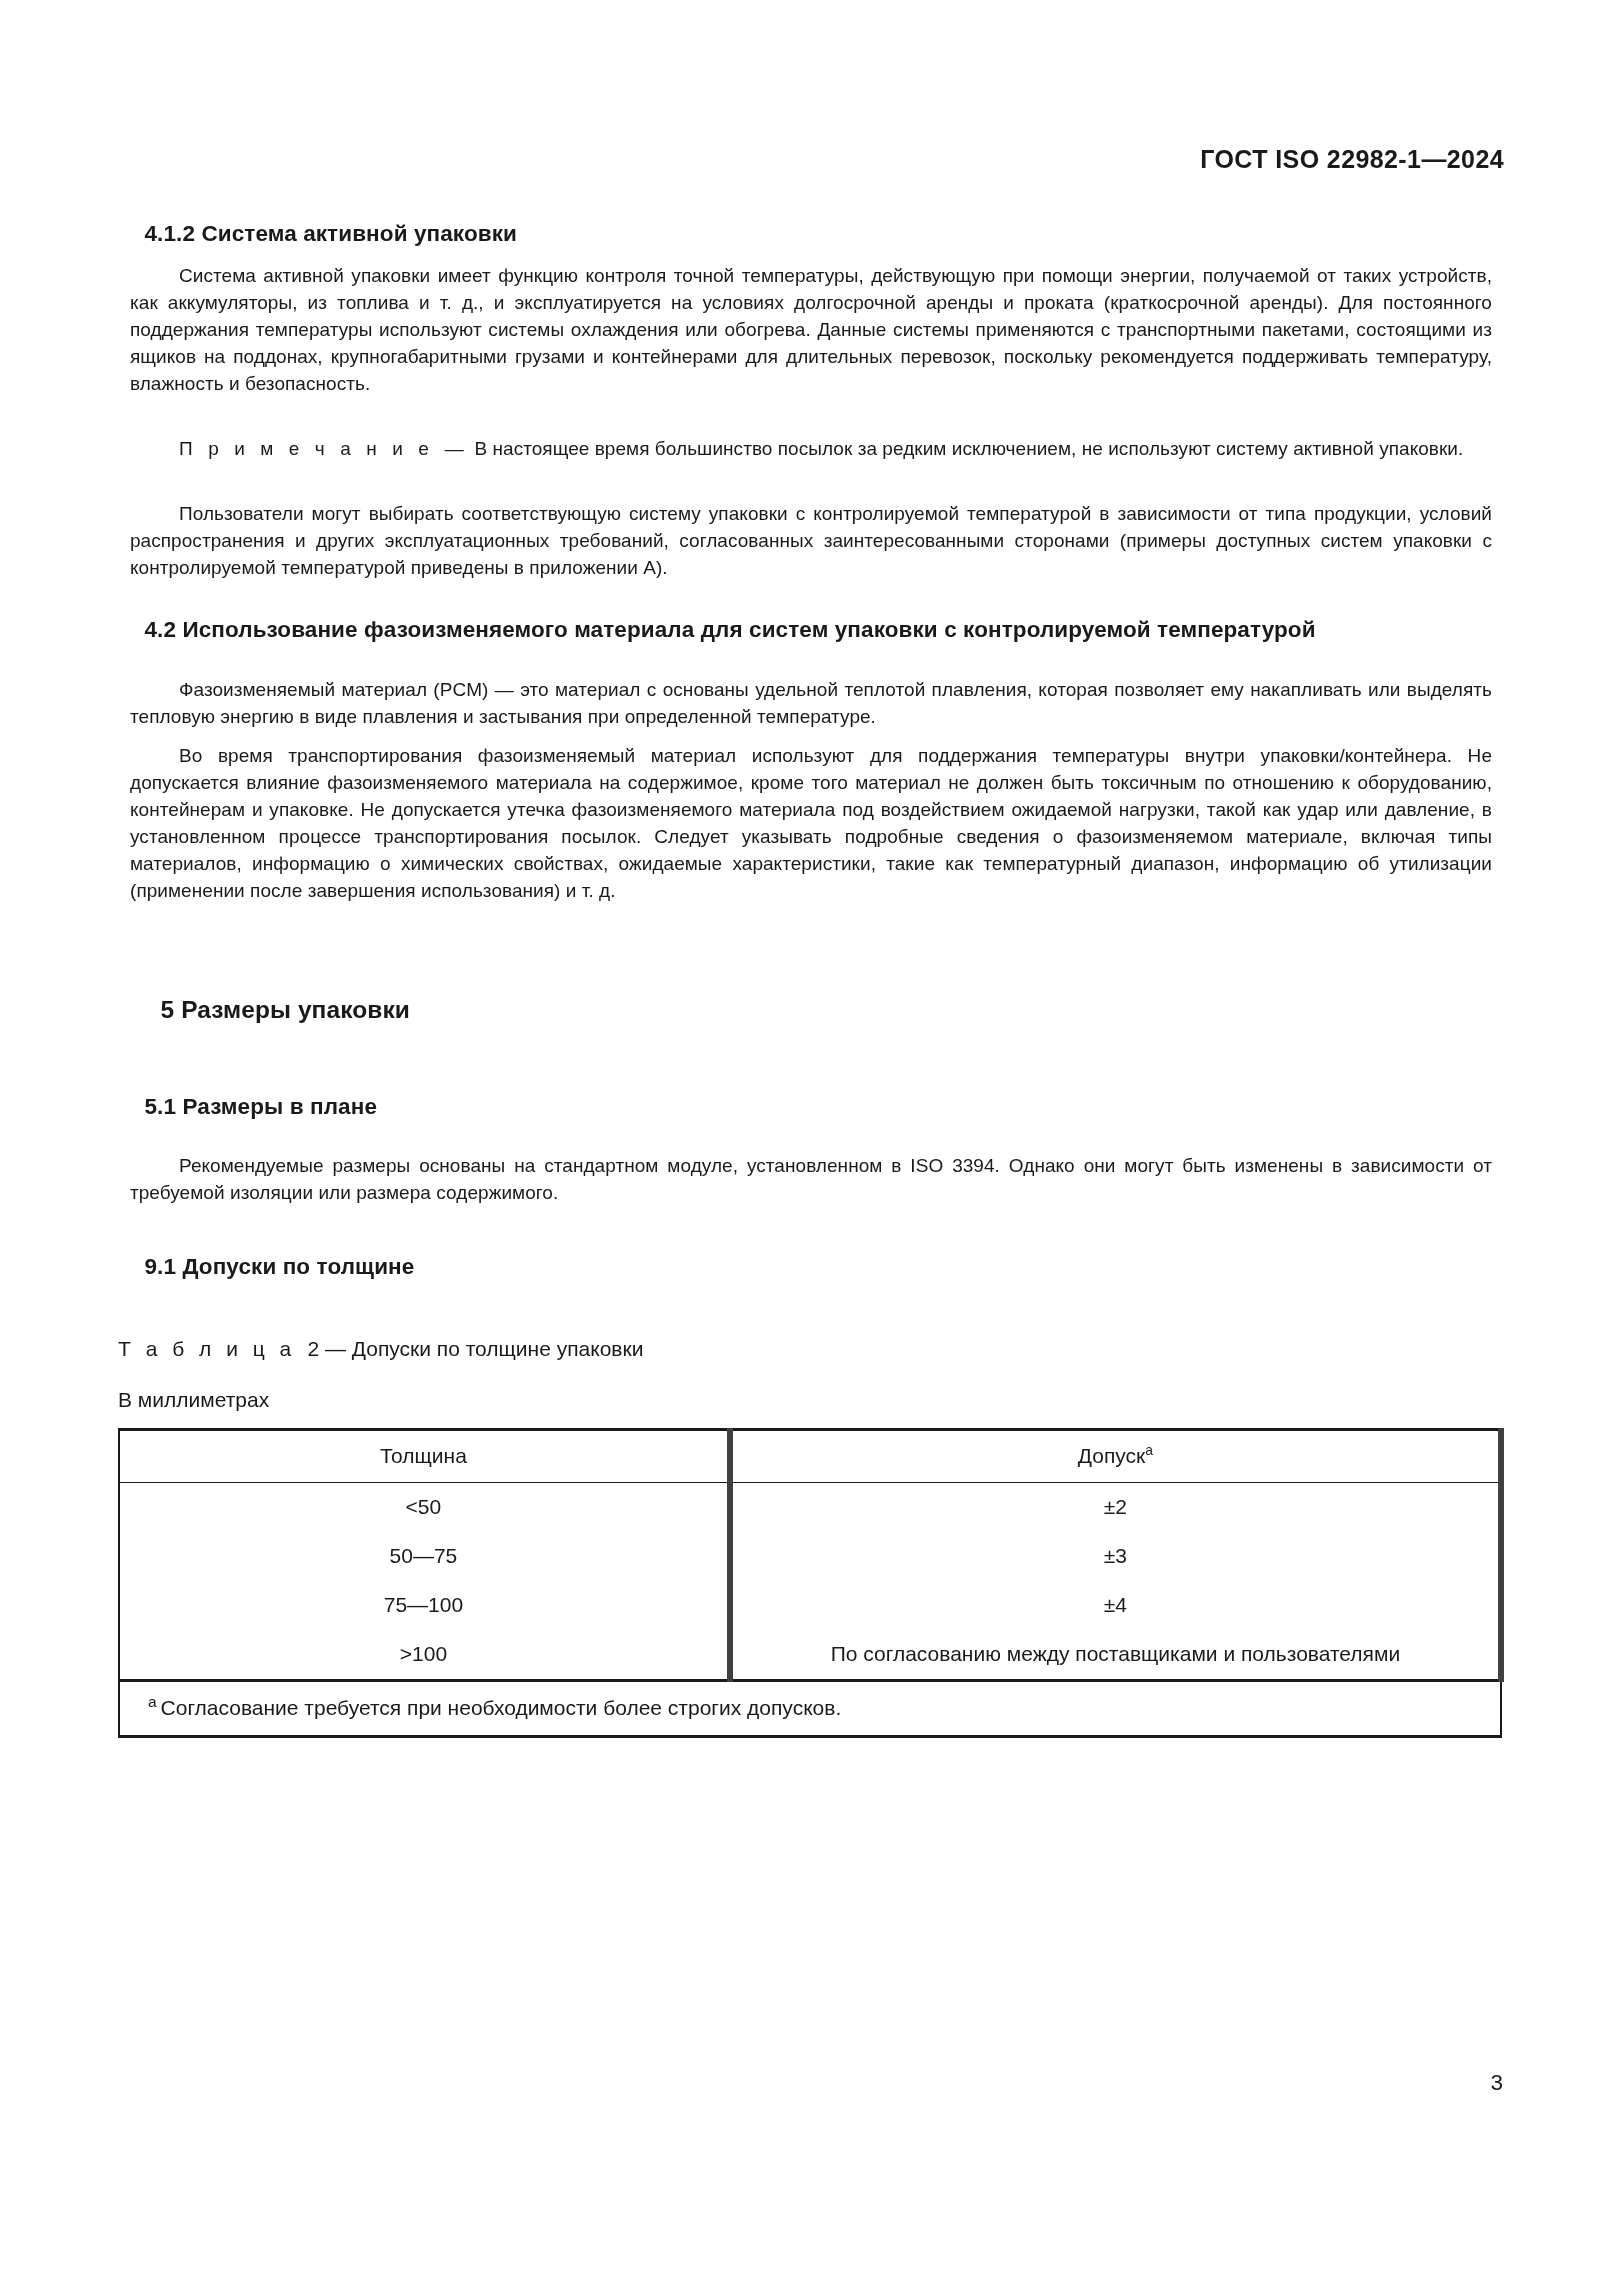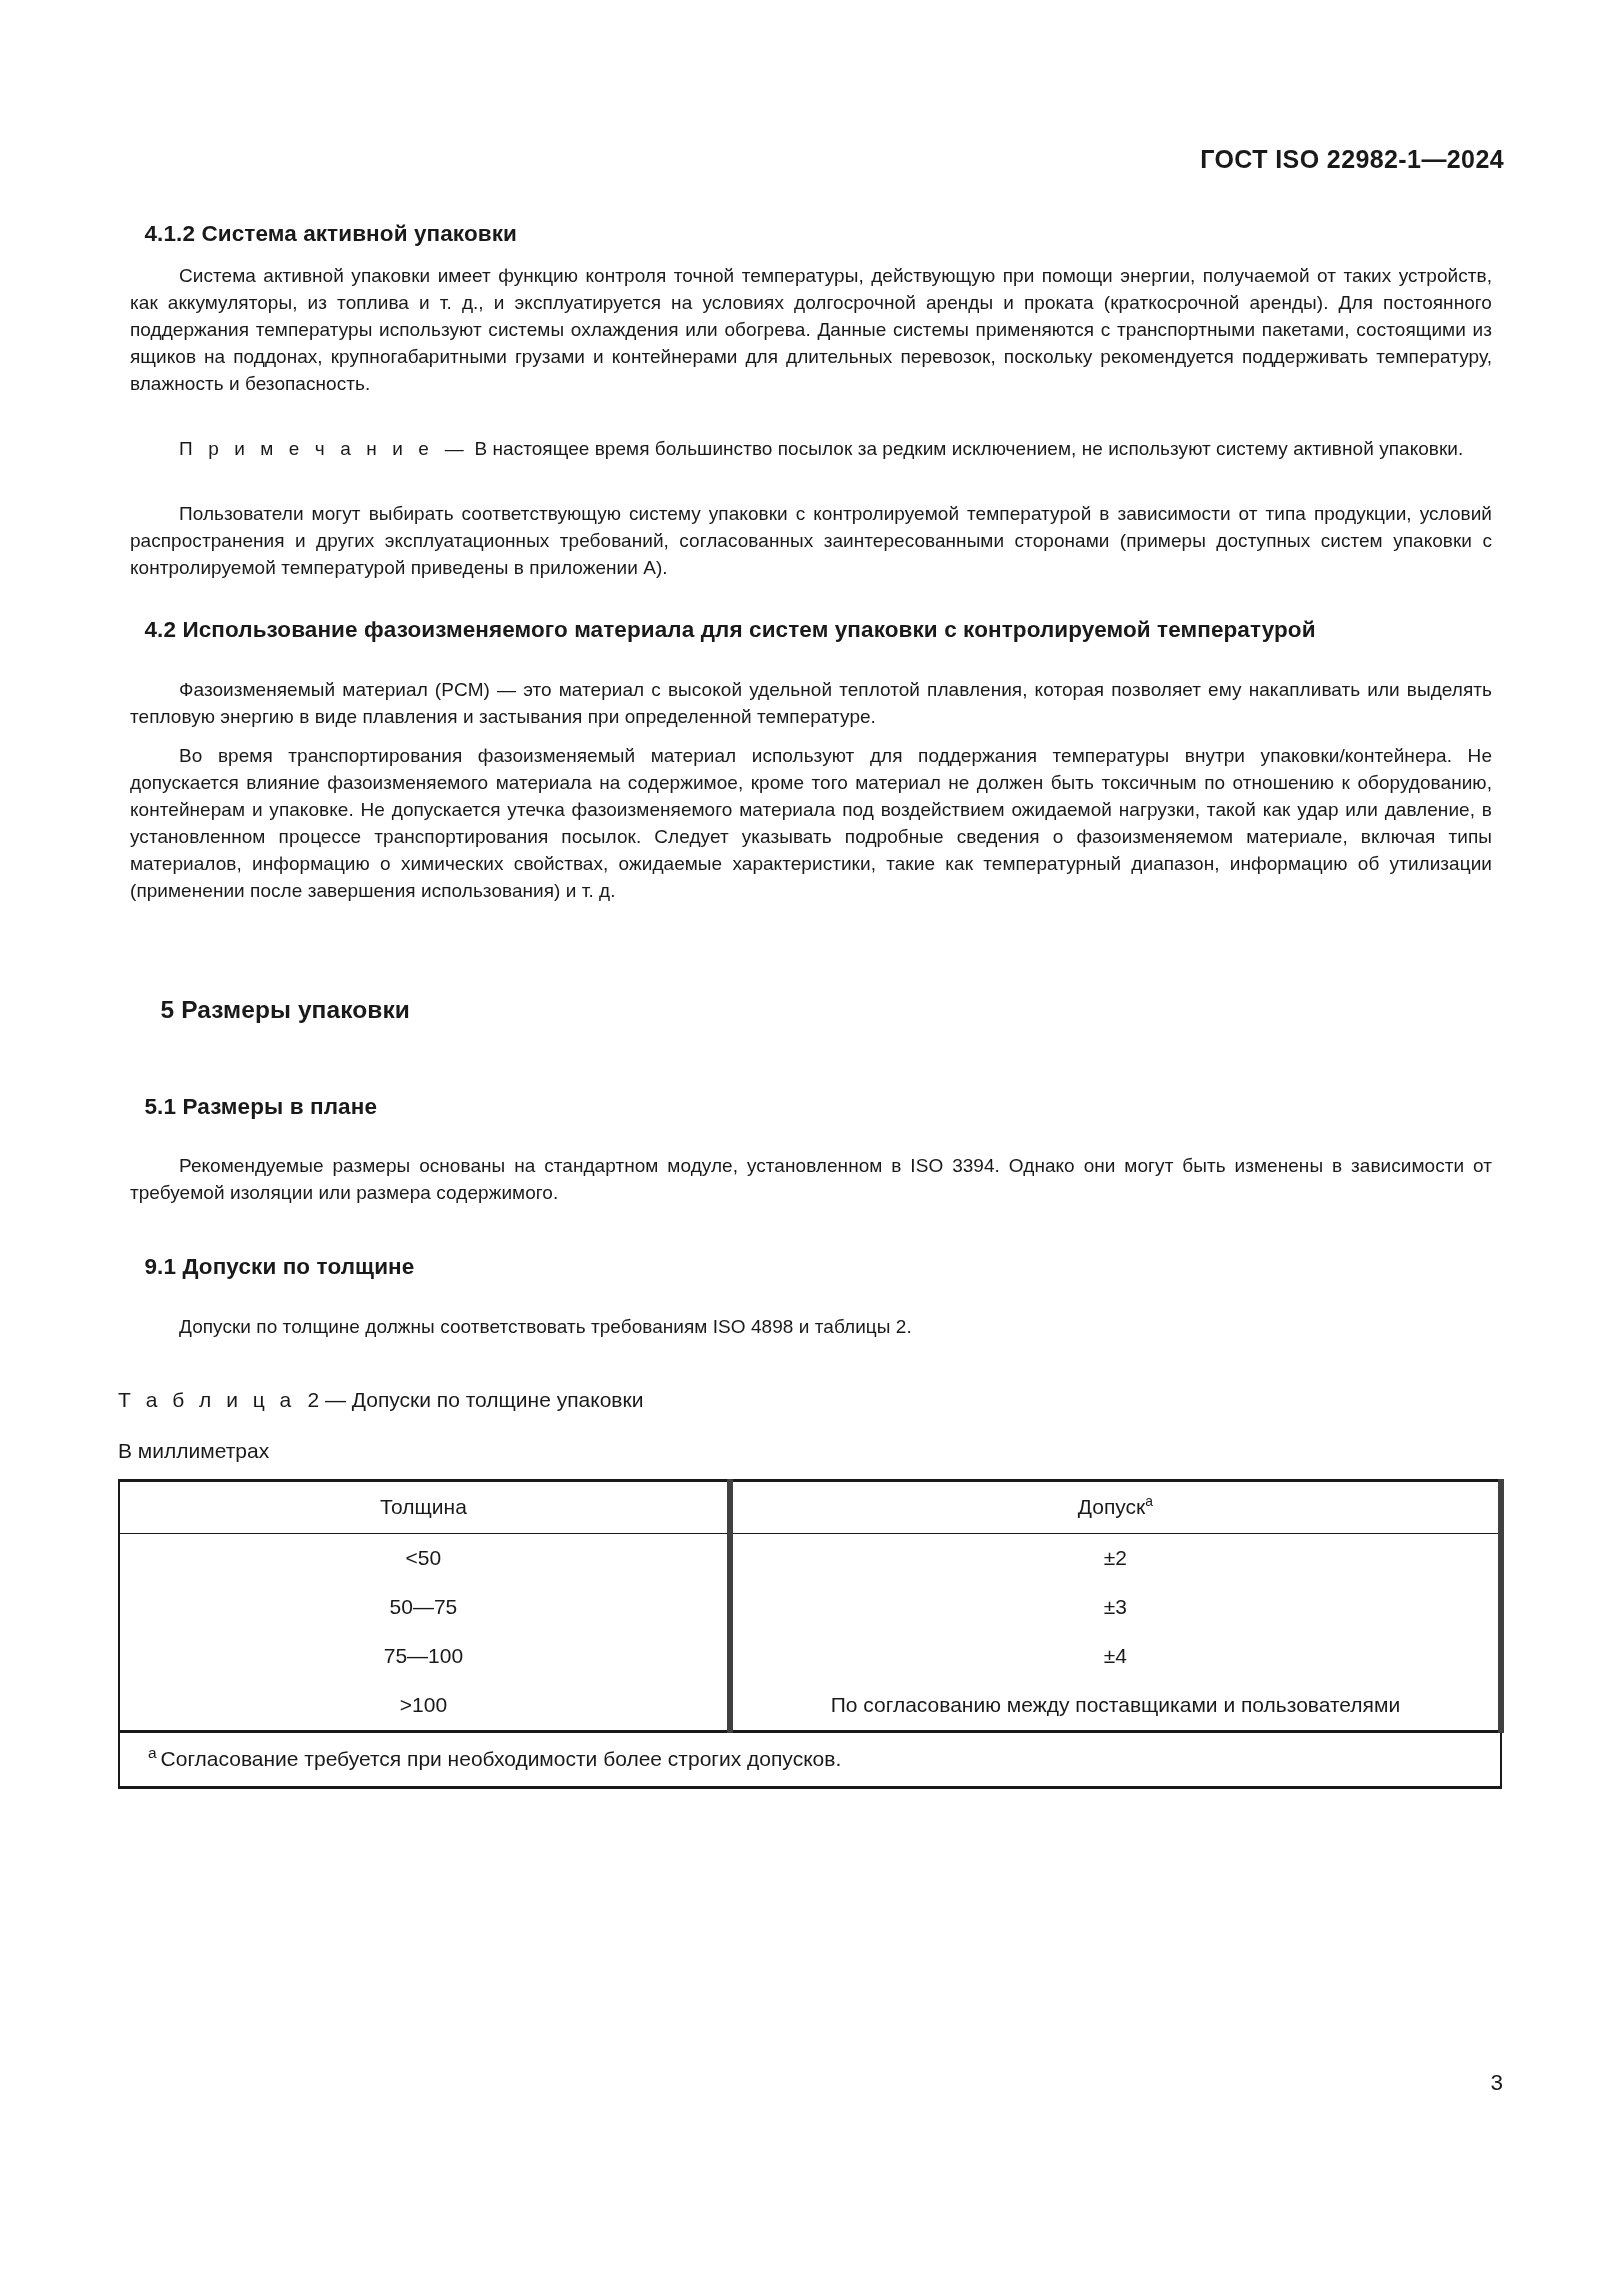--- a/index.html
+++ b/index.html
@@ -197,21 +197,21 @@
       <div class="gap-sm"></div>
 
       <p class="para">Пользователи могут выбирать соответствующую систему упаковки с контролируемой температурой в зависимости от типа продукции, условий распространения и других эксплуатационных требований, согласованных заинтересованными сторонами (примеры доступных систем упаковки с контролируемой температурой приведены в приложении А).</p>
 
       <div class="gap-md"></div>
 
       <h3 class="sub-head wrap">4.2 Использование фазоизменяемого материала для систем упаковки с контролируемой температурой</h3>
 
       <div class="gap-sm"></div>
 
-      <p class="para">Фазоизменяемый материал (PCM) — это материал с высокой удельной теплотой плавления, которая позволяет ему накапливать или выделять тепловую энергию в виде плавления и застывания при определенной температуре.</p>
+      <p class="para">Фазоизменяемый материал (PCM) — это материал с основаны удельной теплотой плавления, которая позволяет ему накапливать или выделять тепловую энергию в виде плавления и застывания при определенной температуре.</p>
 
       <p class="para">Во время транспортирования фазоизменяемый материал используют для поддержания температуры внутри упаковки/контейнера. Не допускается влияние фазоизменяемого материала на содержимое, кроме того материал не должен быть токсичным по отношению к оборудованию, контейнерам и упаковке. Не допускается утечка фазоизменяемого материала под воздействием ожидаемой нагрузки, такой как удар или давление, в установленном процессе транспортирования посылок. Следует указывать подробные сведения о фазоизменяемом материале, включая типы материалов, информацию о химических свойствах, ожидаемые характеристики, такие как температурный диапазон, информацию об утилизации (применении после завершения использования) и т. д.</p>
 
       <div class="gap-xxl"></div>
 
       <h2 class="clause-head">5 Размеры упаковки</h2>
 
       <div class="gap-xl"></div>
 
       <h3 class="sub-head">5.1 Размеры в плане</h3>
@@ -219,21 +219,20 @@
       <div class="gap-sm"></div>
 
       <p class="para">Рекомендуемые размеры основаны на стандартном модуле, установленном в ISO 3394. Однако они могут быть изменены в зависимости от требуемой изоляции или размера содержимого.</p>
 
       <div class="gap-lg"></div>
 
       <h3 class="sub-head">9.1 Допуски по толщине</h3>
 
       <div class="gap-sm"></div>
 
-      <p class="para">Допуски по толщине должны соответствовать требованиям ISO 4898 и таблицы 2.</p>
 
       <div class="gap-lg"></div>
 
       <p class="table-caption">
         <span class="tcap-word">Т а б л и ц а</span><span>&nbsp;&nbsp;</span><span>2</span><span>&nbsp;</span><span>—</span><span>&nbsp;</span><span>Допуски по толщине упаковки</span>
       </p>
 
       <div class="gap-md"></div>
 
       <p class="units-label">В миллиметрах</p>

